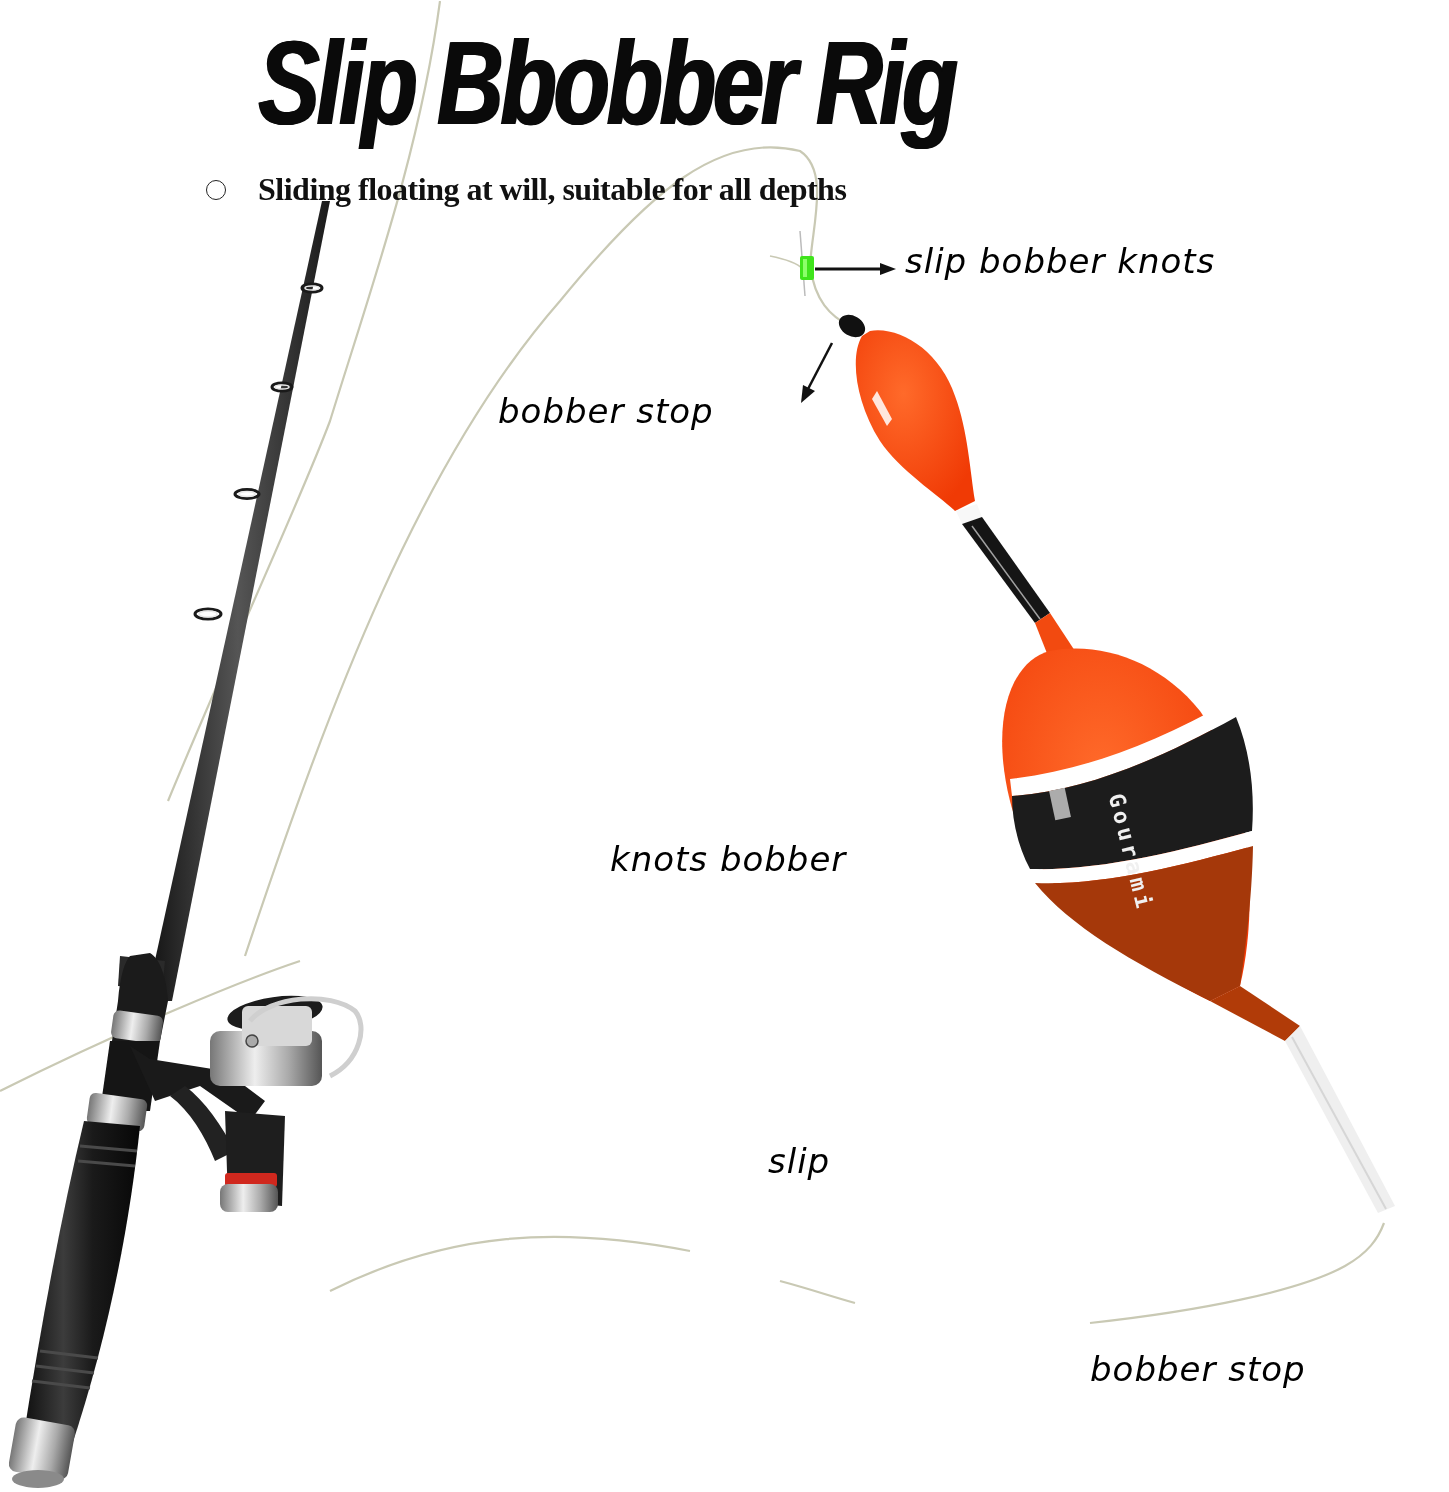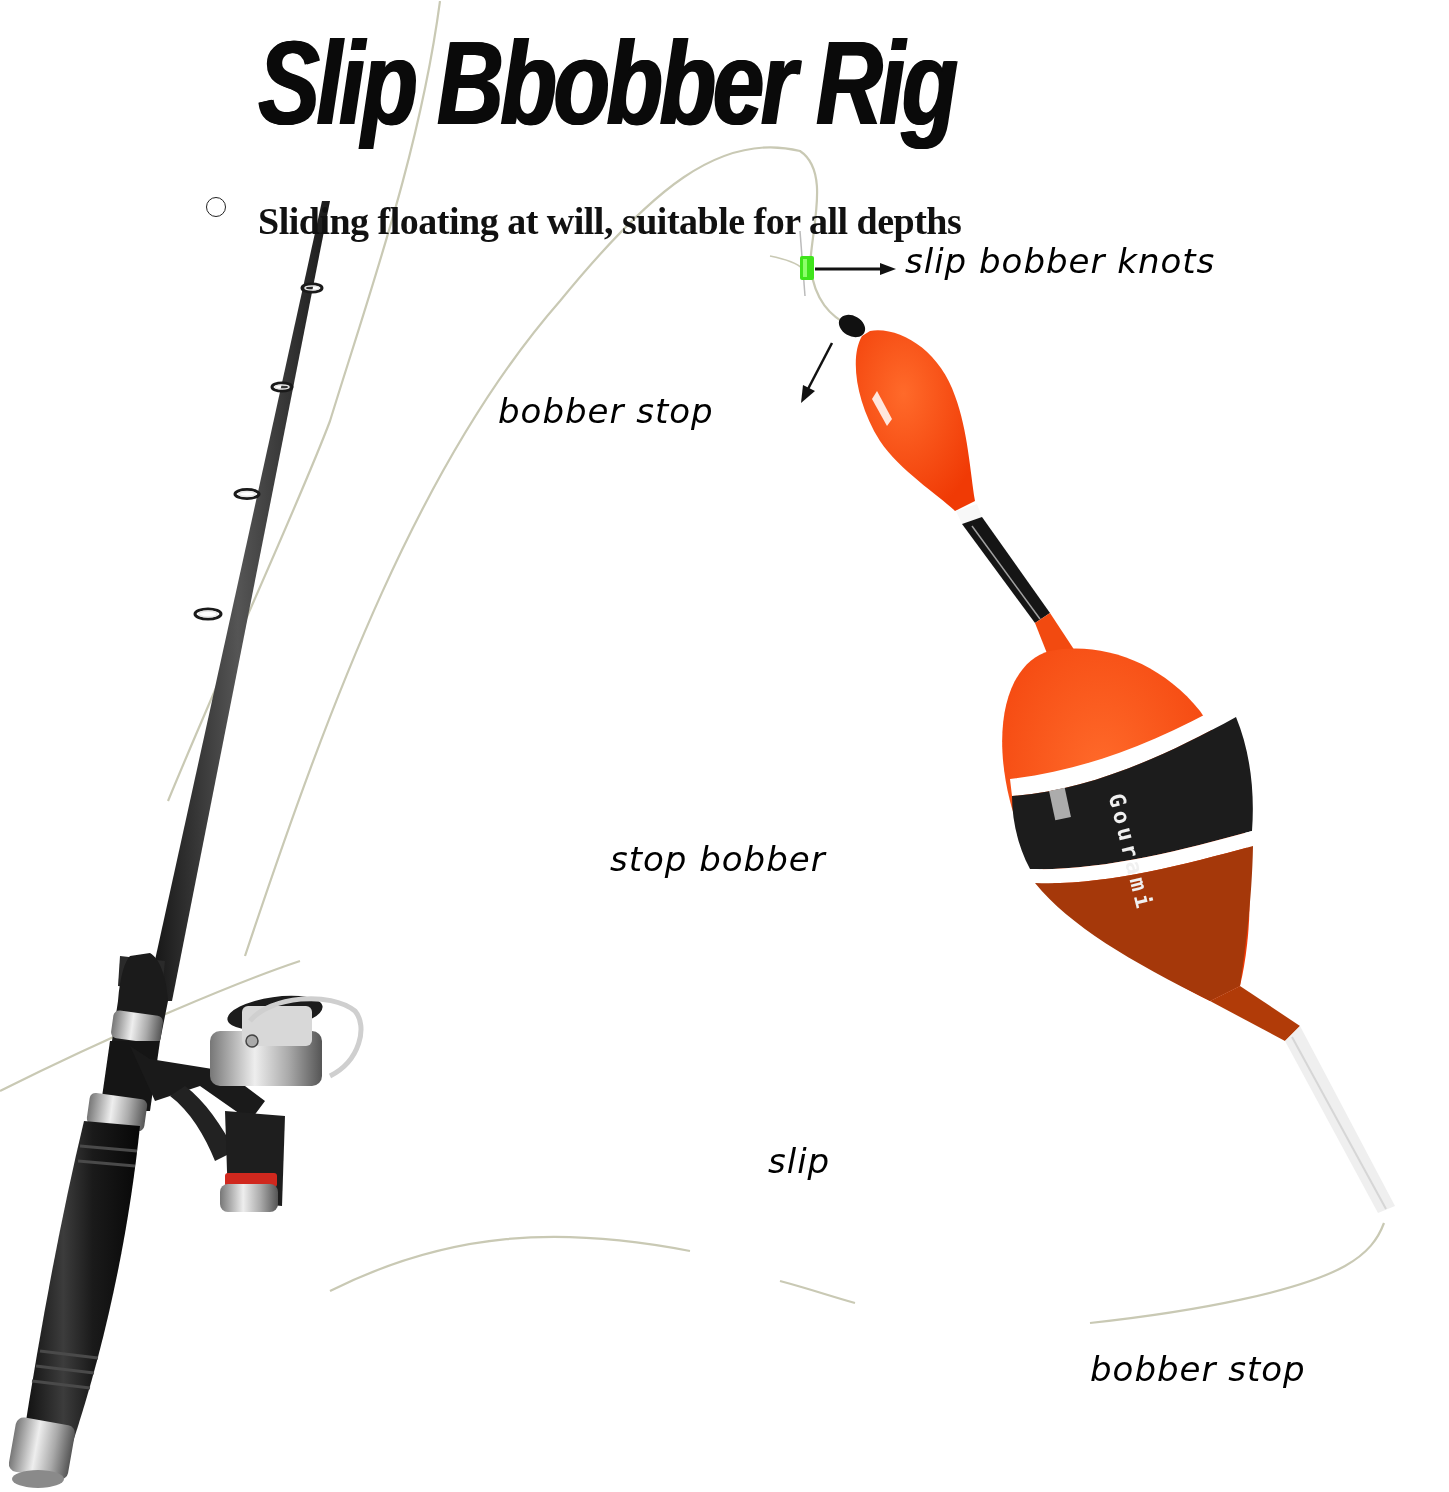--- a/index.html
+++ b/index.html
@@ -12,22 +12,22 @@
       font-size: 118px; line-height: 120px; color: #0a0a0a; letter-spacing: -4px;
       transform: scaleX(0.78); transform-origin: left top; white-space: nowrap;
       text-shadow: 2px 0 0 #0a0a0a, -1px 0 0 #0a0a0a;
     }
     .subtitle-row { position: absolute; left: 206px; top: 170px; display: flex; align-items: center; }
     .bullet {
       width: 20px; height: 20px; border: 1.5px solid #222; border-radius: 50%;
       margin-right: 32px; box-sizing: border-box; background: #fff;
     }
     .subtitle {
-      font-family: "Liberation Serif", serif; font-weight: 700; font-size: 38px; color: #111;
-      letter-spacing: -0.5px; white-space: nowrap; margin-top: 28px;
+      font-family: "Liberation Serif", serif; font-weight: 700; font-size: 32px; color: #111;
+      letter-spacing: -0.5px; white-space: nowrap;
     }
     .label {
       position: absolute; font-family: "DejaVu Sans", sans-serif; font-style: italic;
       color: #000000; white-space: nowrap; font-size: 34px; letter-spacing: 1px;
     }
     .lbl-knots { left: 905px; top: 240px; }
     .lbl-stop-top { left: 498px; top: 390px; }
     .lbl-slip { left: 610px; top: 838px; }
     .lbl-bead { left: 768px; top: 1140px; }
     .lbl-stop-bottom { left: 1090px; top: 1348px; }
@@ -230,19 +230,19 @@
 
   
   <div class="subtitle-row">
     <span class="bullet"></span>
     <span class="subtitle">Sliding floating at will, suitable for all depths</span>
   </div>
 
   
   <div class="label lbl-knots">slip bobber knots</div>
   <div class="label lbl-stop-top">bobber stop</div>
-  <div class="label lbl-slip">stop bobber</div>
+  <div class="label lbl-slip">knots bobber</div>
   <div class="label lbl-bead">slip</div>
   <div class="label lbl-stop-bottom">bobber stop</div>
 
   
   <div class="brand">Gourami</div>
 </ellipse></div>
 
 </body></html>

